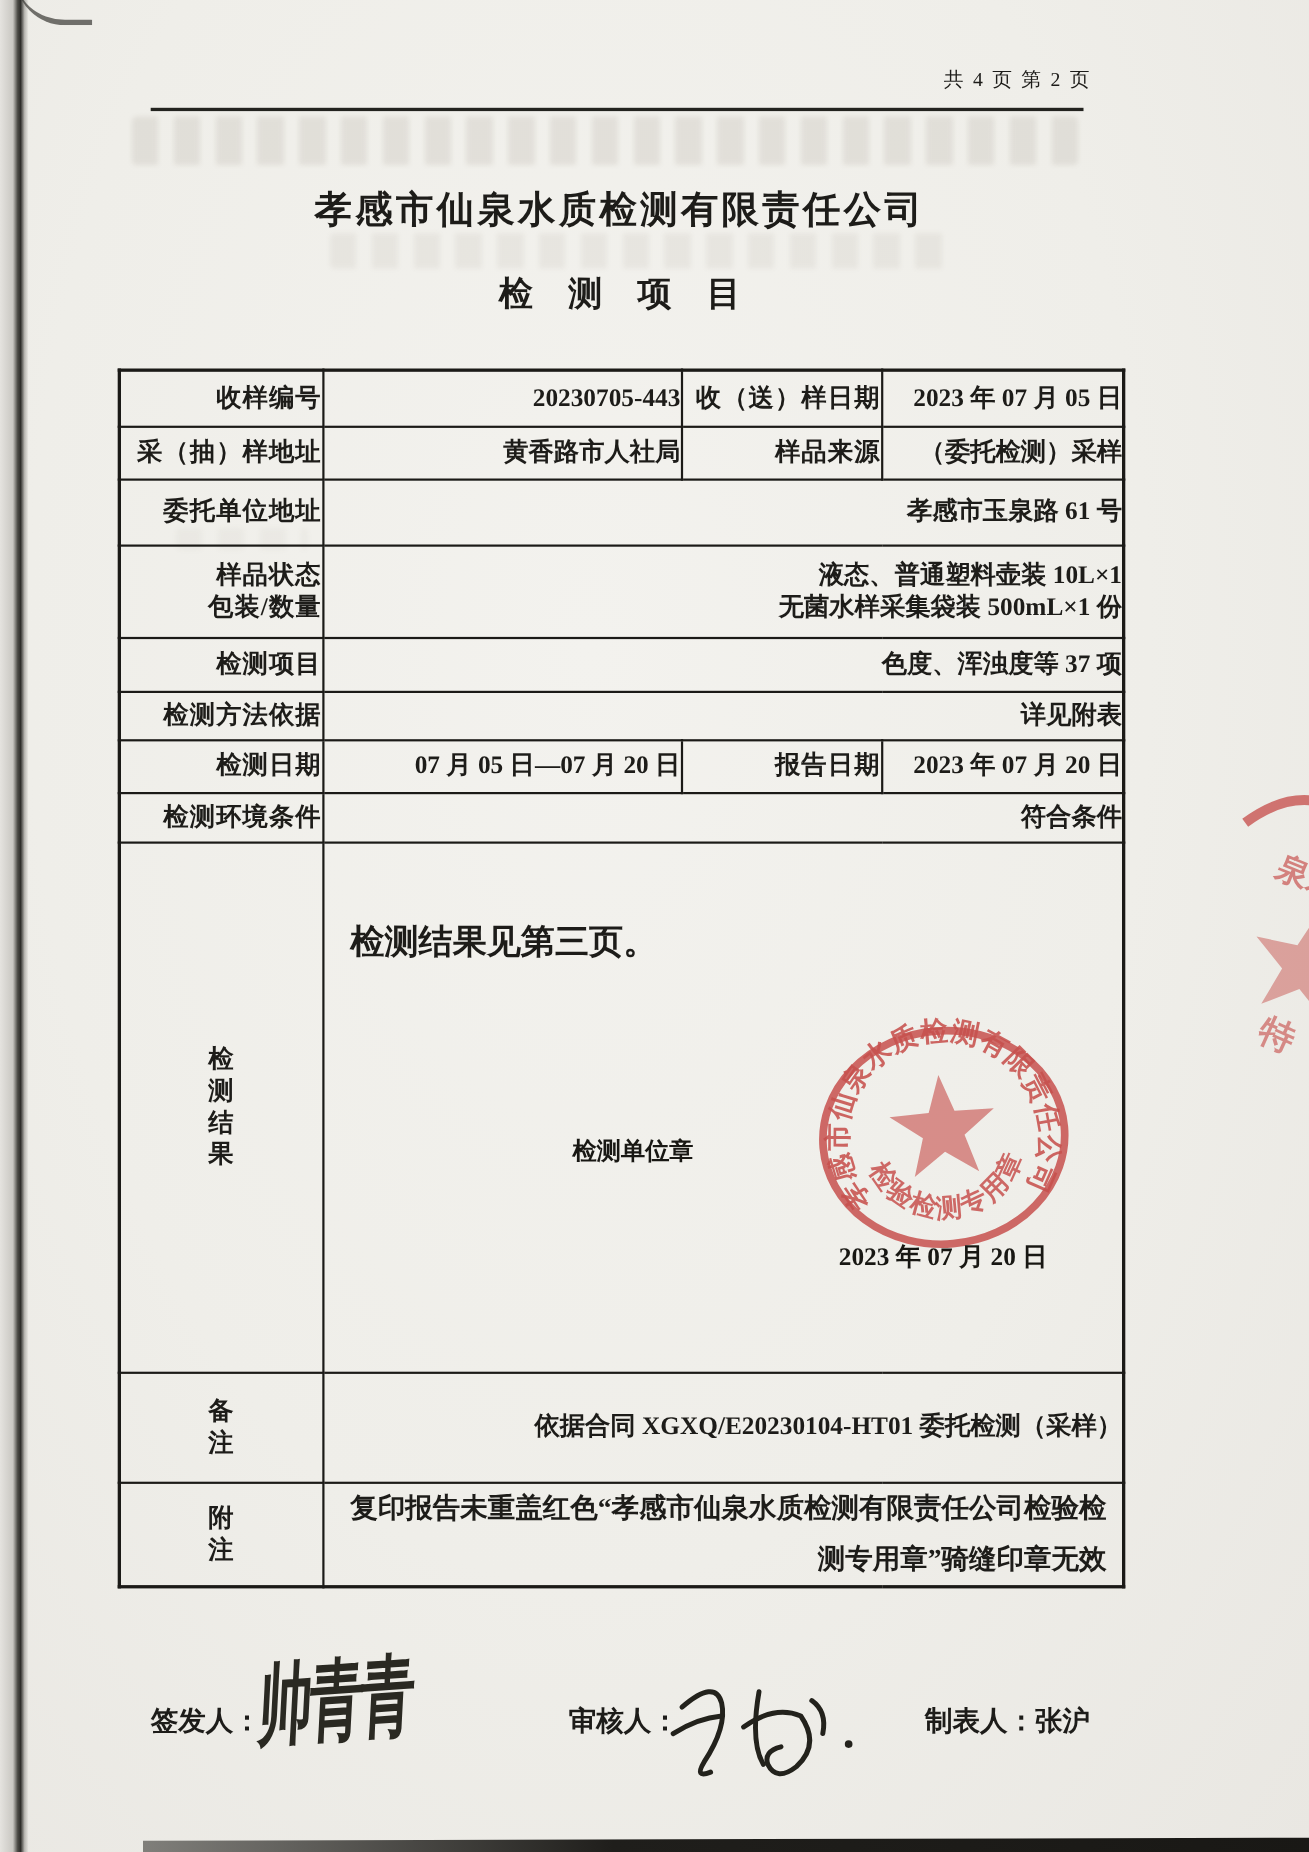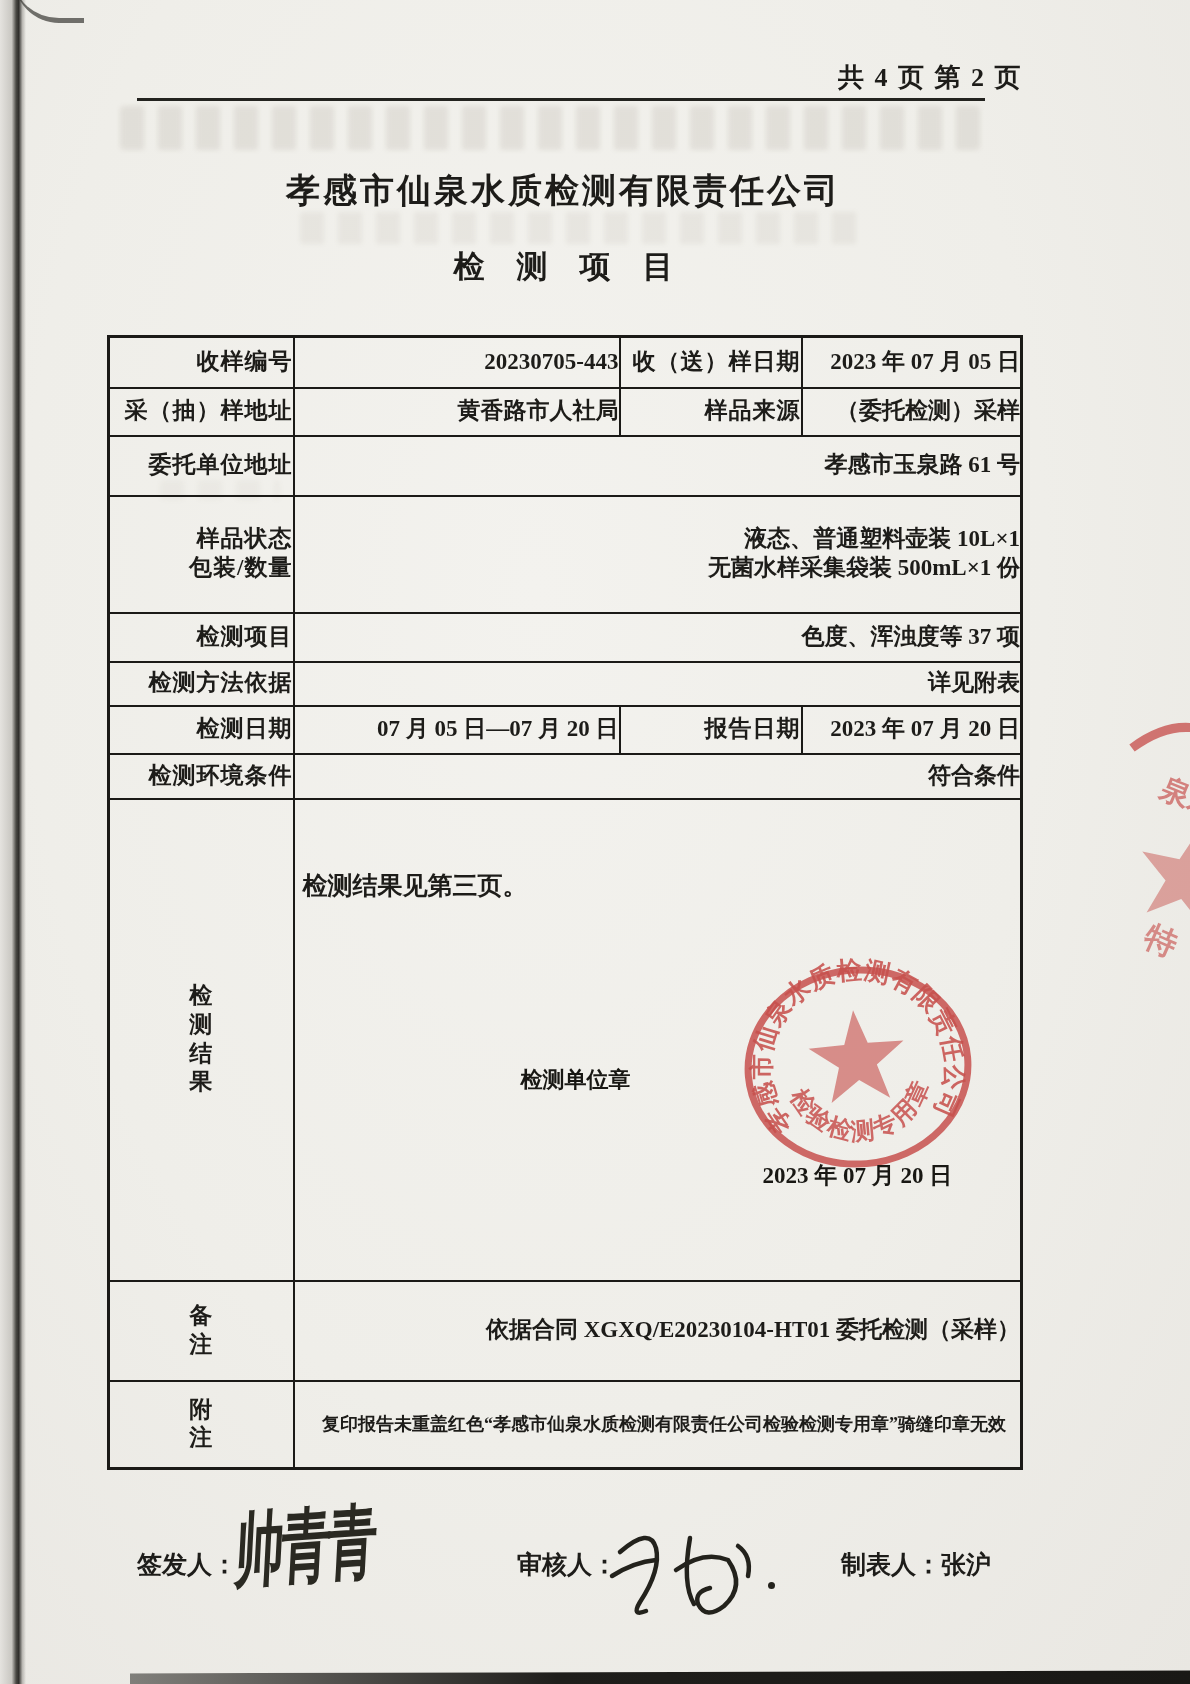--- a/index.html
+++ b/index.html
@@ -13,42 +13,42 @@
     background:linear-gradient(to right,#e5e3df 0%,#c9c7c2 45%,#4a4944 62%,#2e2d2a 72%,#b9b7b2 86%,rgba(0,0,0,0) 100%);}
   .edge-left-curve{position:absolute;left:14px;top:-22px;width:70px;height:40px;border-bottom:5px solid #3a3935;border-radius:0 0 0 60px;opacity:.7;}
   .edge-bottom{position:absolute;left:130px;right:-8px;top:1672px;height:14px;
     background:linear-gradient(to right,rgba(40,39,35,.55),#1f1e1b 40%,#191815);transform:rotate(-0.15deg);}
   .ghost{position:absolute;filter:blur(2.5px);opacity:.45;border-radius:4px;
     background:repeating-linear-gradient(90deg,rgba(135,124,110,.30) 0 24px,rgba(0,0,0,0) 24px 38px);}
   .ghost.g1{left:120px;top:106px;width:860px;height:44px;}
   .ghost.g2{left:300px;top:212px;width:560px;height:32px;opacity:.30;}
   .ghost.g3{left:160px;top:480px;width:120px;height:20px;opacity:.18;}
 
-  .page-indicator{position:absolute;left:838px;top:60px;font-size:26px;font-weight:700;letter-spacing:2px;}
+  .page-indicator{position:absolute;left:858px;top:60px;font-size:18px;font-weight:400;letter-spacing:2px;}
   .header-rule{position:absolute;left:137px;top:98px;width:848px;height:3px;background:#23231f;}
   .company-title{position:absolute;left:107px;top:168px;width:913px;text-align:center;
     font-size:34px;font-weight:700;letter-spacing:3px;}
   .report-title{position:absolute;left:107px;top:246px;width:913px;text-align:center;
     font-size:31px;font-weight:700;letter-spacing:32px;text-indent:32px;}
 
   table.main{position:absolute;left:107px;top:335px;width:913px;table-layout:fixed;
     border-collapse:collapse;border:3px solid #1b1a17;}
   table.main td{border:2.5px solid #1b1a17;padding:0;text-align:right;vertical-align:middle;
     font-size:23px;font-weight:700;line-height:1.25;overflow:hidden;}
   td.lbl{letter-spacing:1px;}
   td.left{text-align:left;padding-left:22px;}
   .twoline{display:flex;flex-direction:column;justify-content:space-evenly;height:100%;}
   .vlabel{display:flex;flex-direction:column;justify-content:space-evenly;align-items:center;height:100%;}
   td.resultcell{position:relative;}
-  .result-note{position:absolute;left:8px;top:70px;font-size:25px;font-weight:700;}
+  .result-note{position:absolute;left:24px;top:70px;font-size:31px;font-weight:700;}
   .unit-label{position:absolute;left:226px;top:266px;font-size:22px;font-weight:700;color:#181713;z-index:3;}
   .stamp-date{position:absolute;left:468px;top:362px;font-size:23px;font-weight:700;color:#181713;z-index:3;}
   .stamp-svg{position:absolute;left:438px;top:152px;z-index:2;opacity:.88;transform:rotate(-5deg);}
   .side-stamp{position:absolute;right:-6px;top:696px;opacity:.85;}
-  .note-text{padding-right:14px;line-height:1.85;font-size:18px;}
+  .note-text{padding-right:14px;line-height:1.85;font-size:25px;}
 
   .footer-label{position:absolute;top:1548px;font-size:25px;font-weight:700;}
   .sig-text{position:absolute;left:238px;top:1496px;font-size:62px;font-weight:700;color:#2a2922;
     transform:rotate(-4deg) skewX(-7deg) scale(.8,1.3);transform-origin:left top;letter-spacing:-4px;}
   .sig2-svg{position:absolute;left:598px;top:1512px;}
   .sig-dot{position:absolute;left:768px;top:1582px;width:7px;height:7px;border-radius:50%;background:#23221c;}
 </style>
 </head>
 <body>
 
@@ -82,21 +82,21 @@
     <tr style="height:48px">
       <td class="lbl">采（抽）样地址</td>
       <td>黄香路市人社局</td>
       <td class="lbl">样品来源</td>
       <td>（委托检测）采样</td>
     </tr>
     <tr style="height:60px">
       <td class="lbl">委托单位地址</td>
       <td colspan="3">孝感市玉泉路 61 号</td>
     </tr>
-    <tr style="height:117px">
+    <tr style="height:84px">
       <td class="lbl">
         <div class="twoline">
           <span>样品状态</span>
           <span>包装/数量</span>
         </div>
       </td>
       <td colspan="3">
         <div class="twoline">
           <span>液态、普通塑料壶装 10L×1</span>
           <span>无菌水样采集袋装 500mL×1 份</span>

